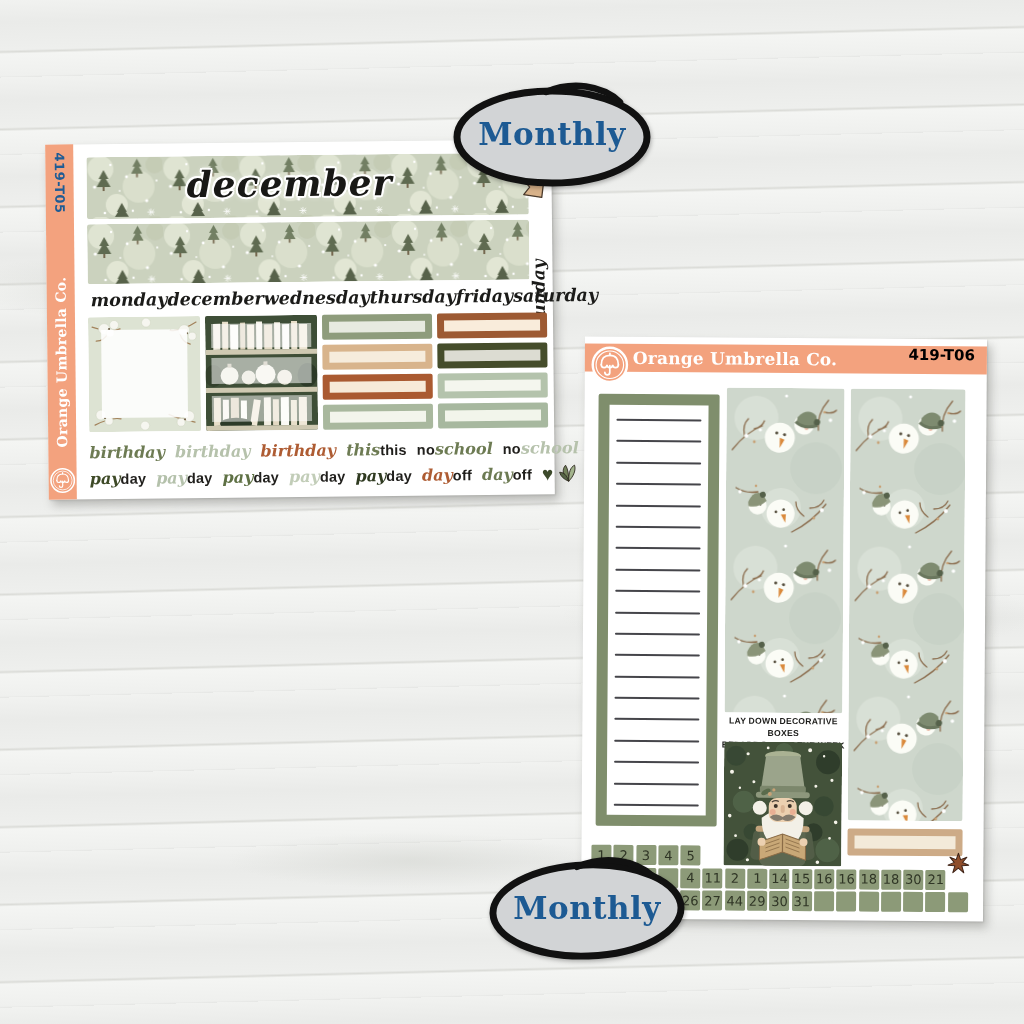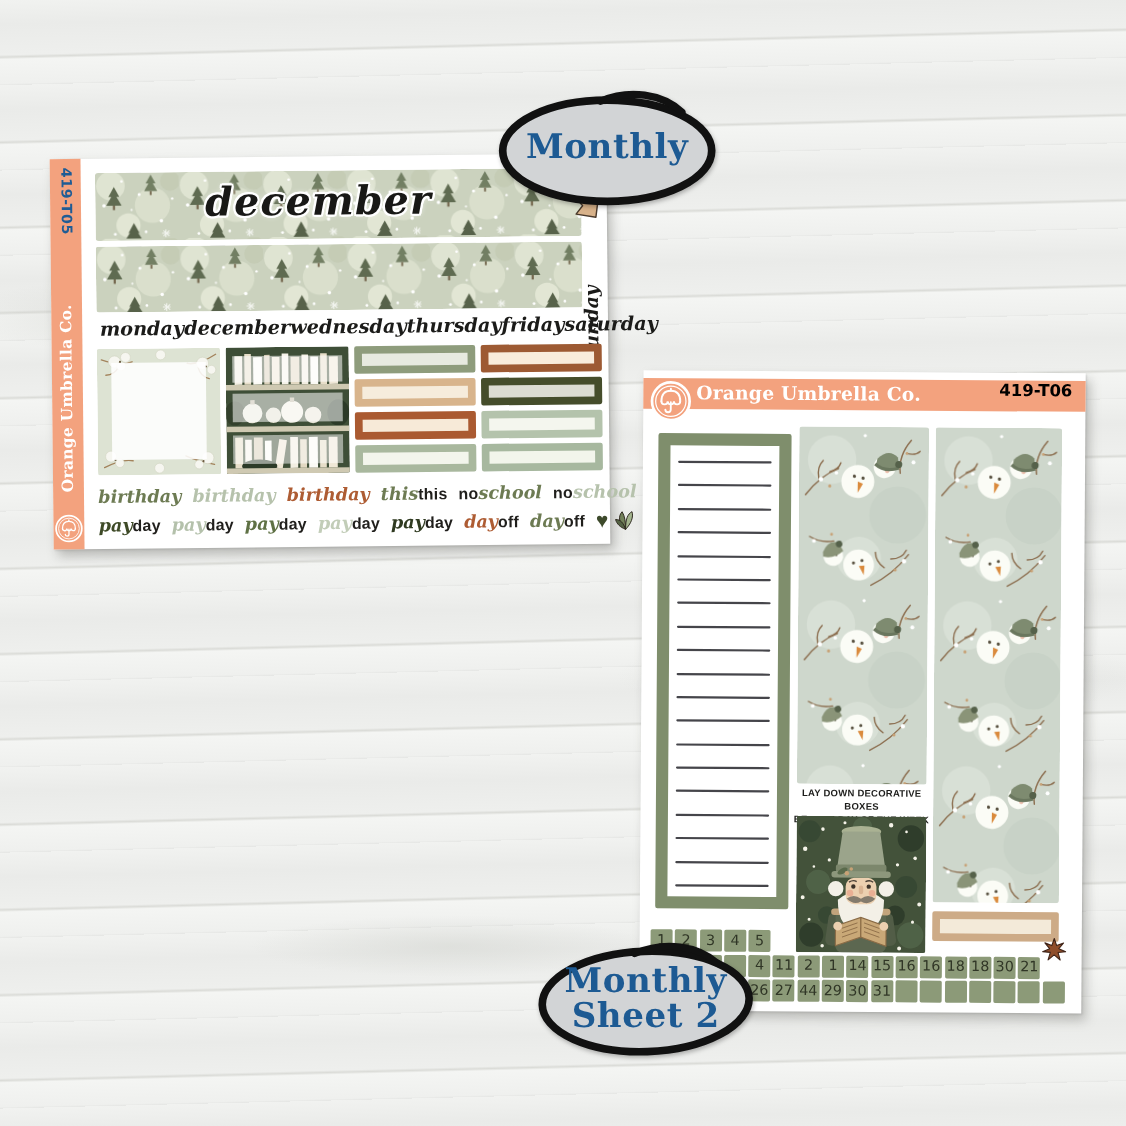--- a/index.html
+++ b/index.html
@@ -563,17 +563,16 @@
     </div>
   </div>
 
   <div class="badge badge2">
     <svg viewBox="0 0 204 106">
       <ellipse cx="102" cy="55" rx="95" ry="46" fill="#d2d4d6" stroke="#111" stroke-width="7" transform="rotate(-2 102 55)"></ellipse>
       <path d="M92 11 C 120 -1 150 4 168 20" fill="none" stroke="#111" stroke-width="6.5" stroke-linecap="round"></path>
     </svg>
     <div class="badge-text">
       <div>Monthly</div>
-      <div>Sheet 2</div>
     </div>
   </div>
 
 </div>
 
 </body></html>

